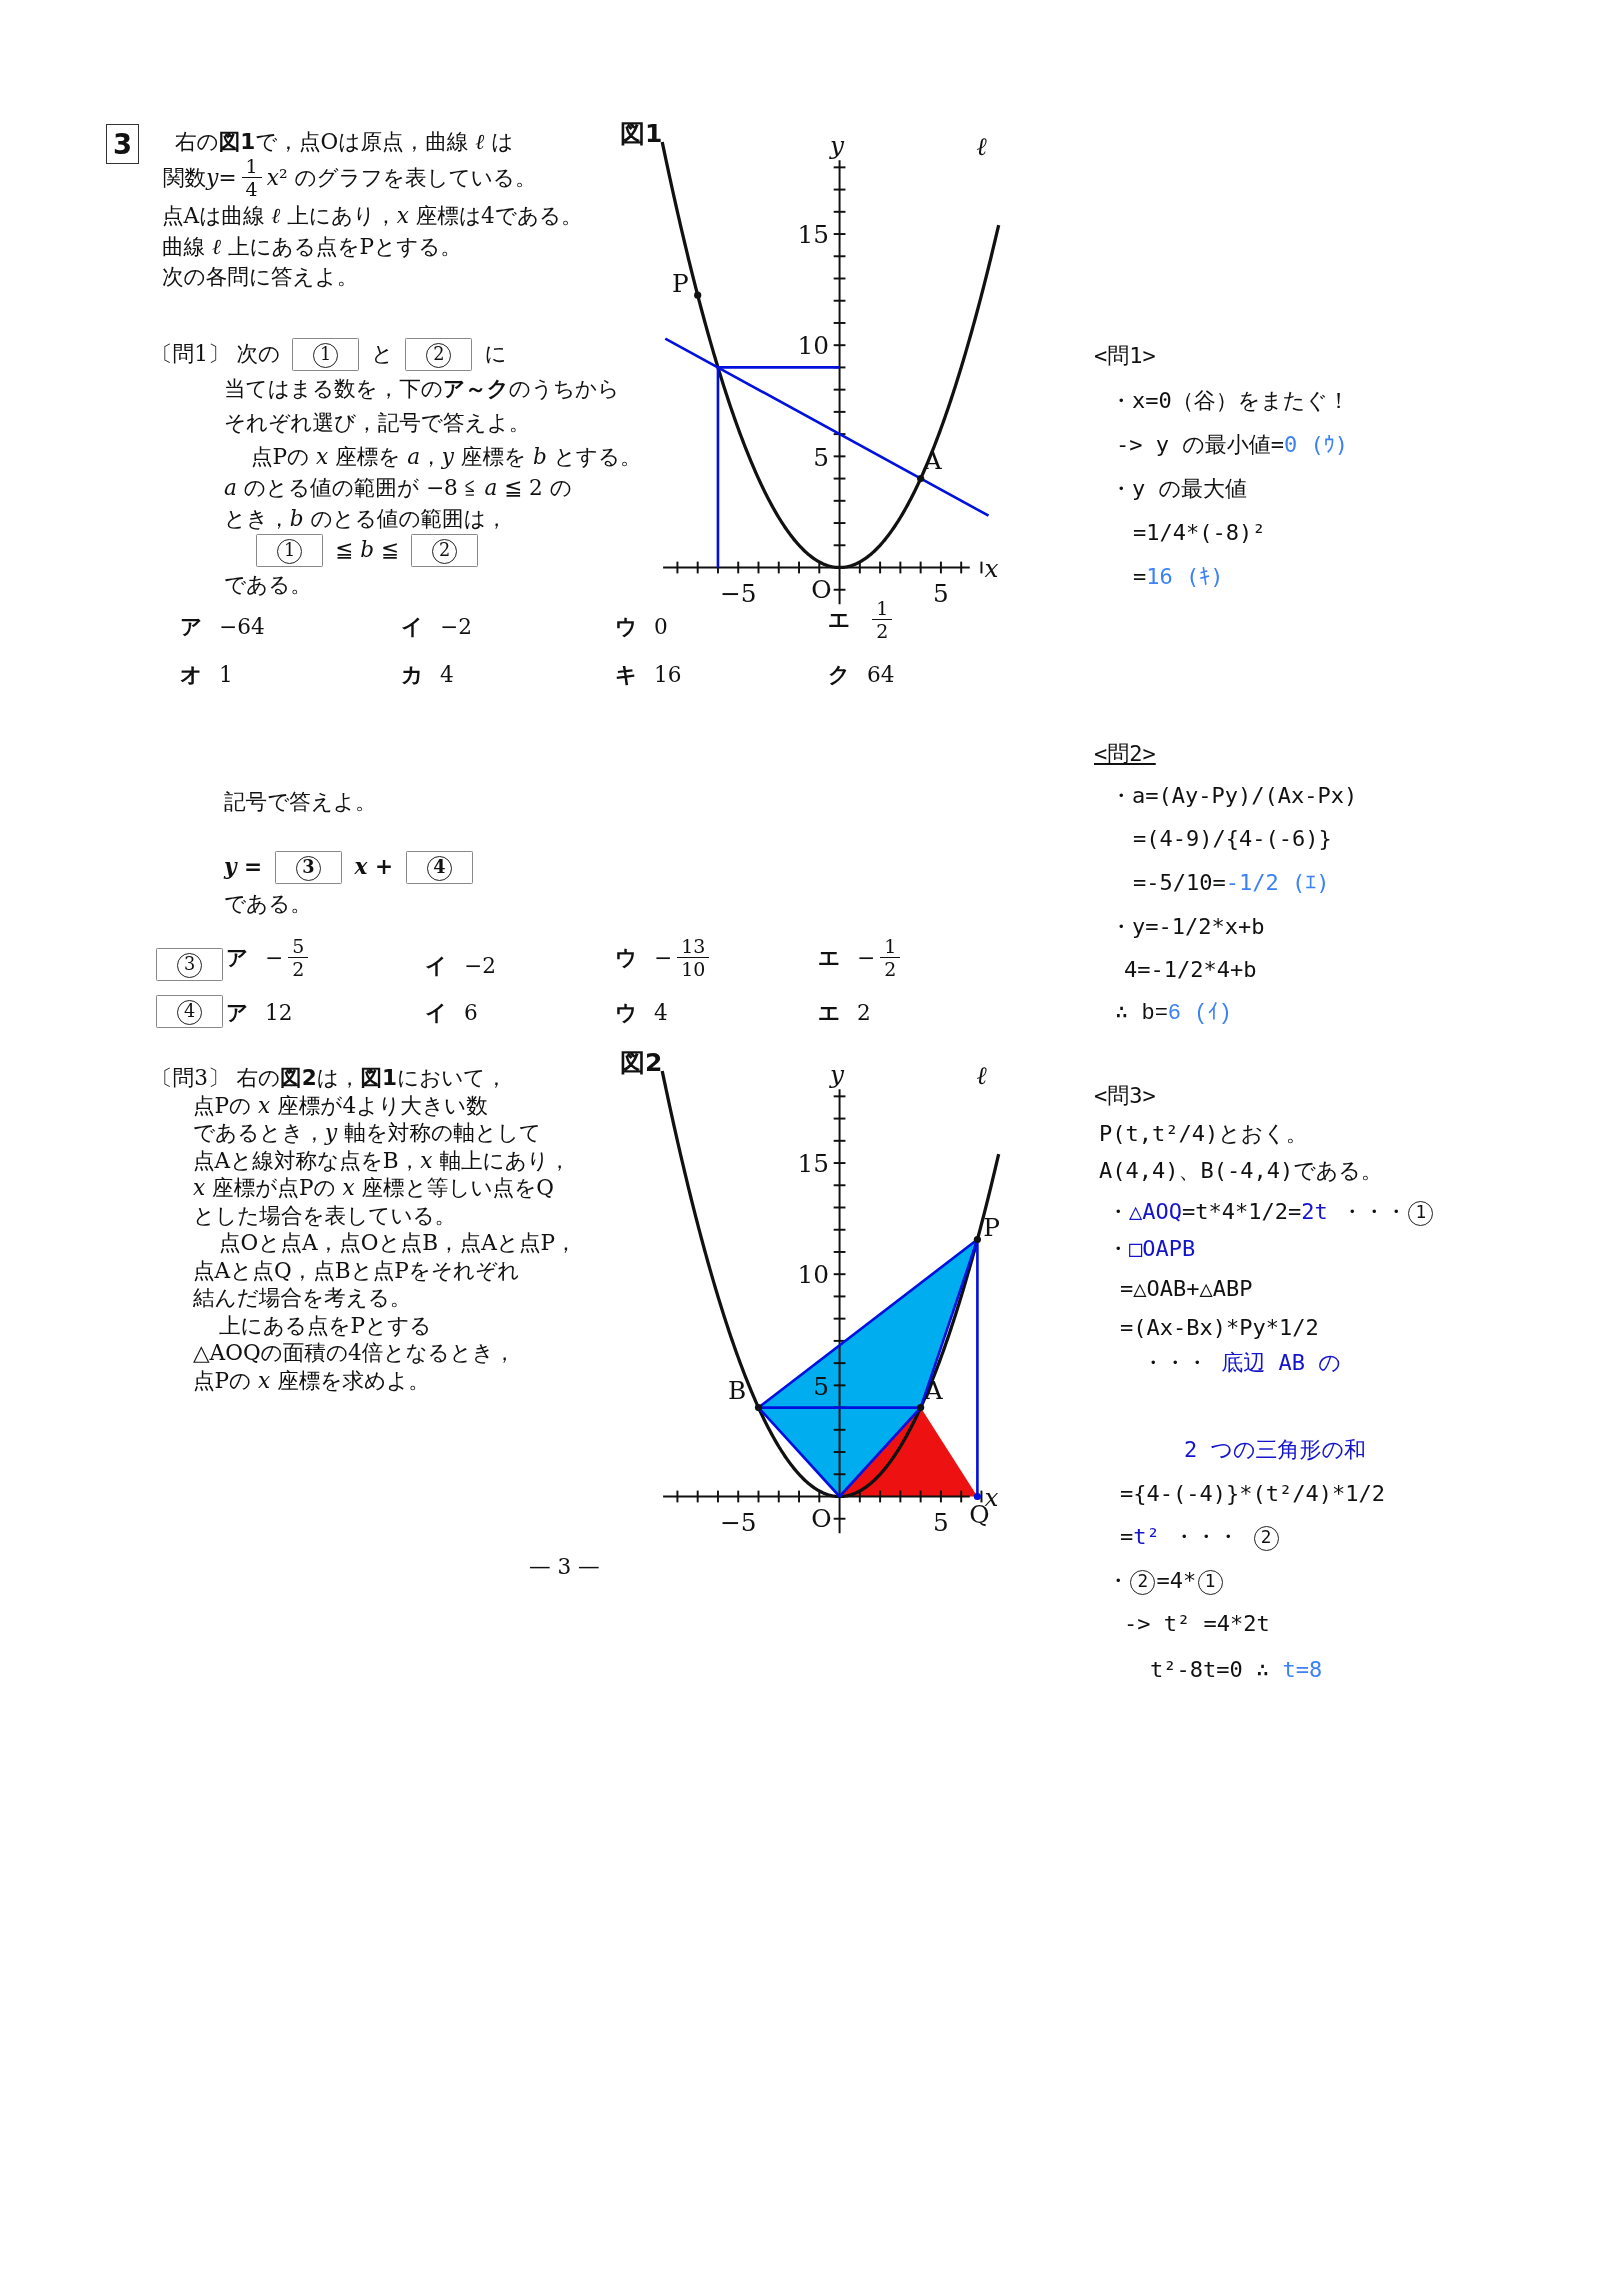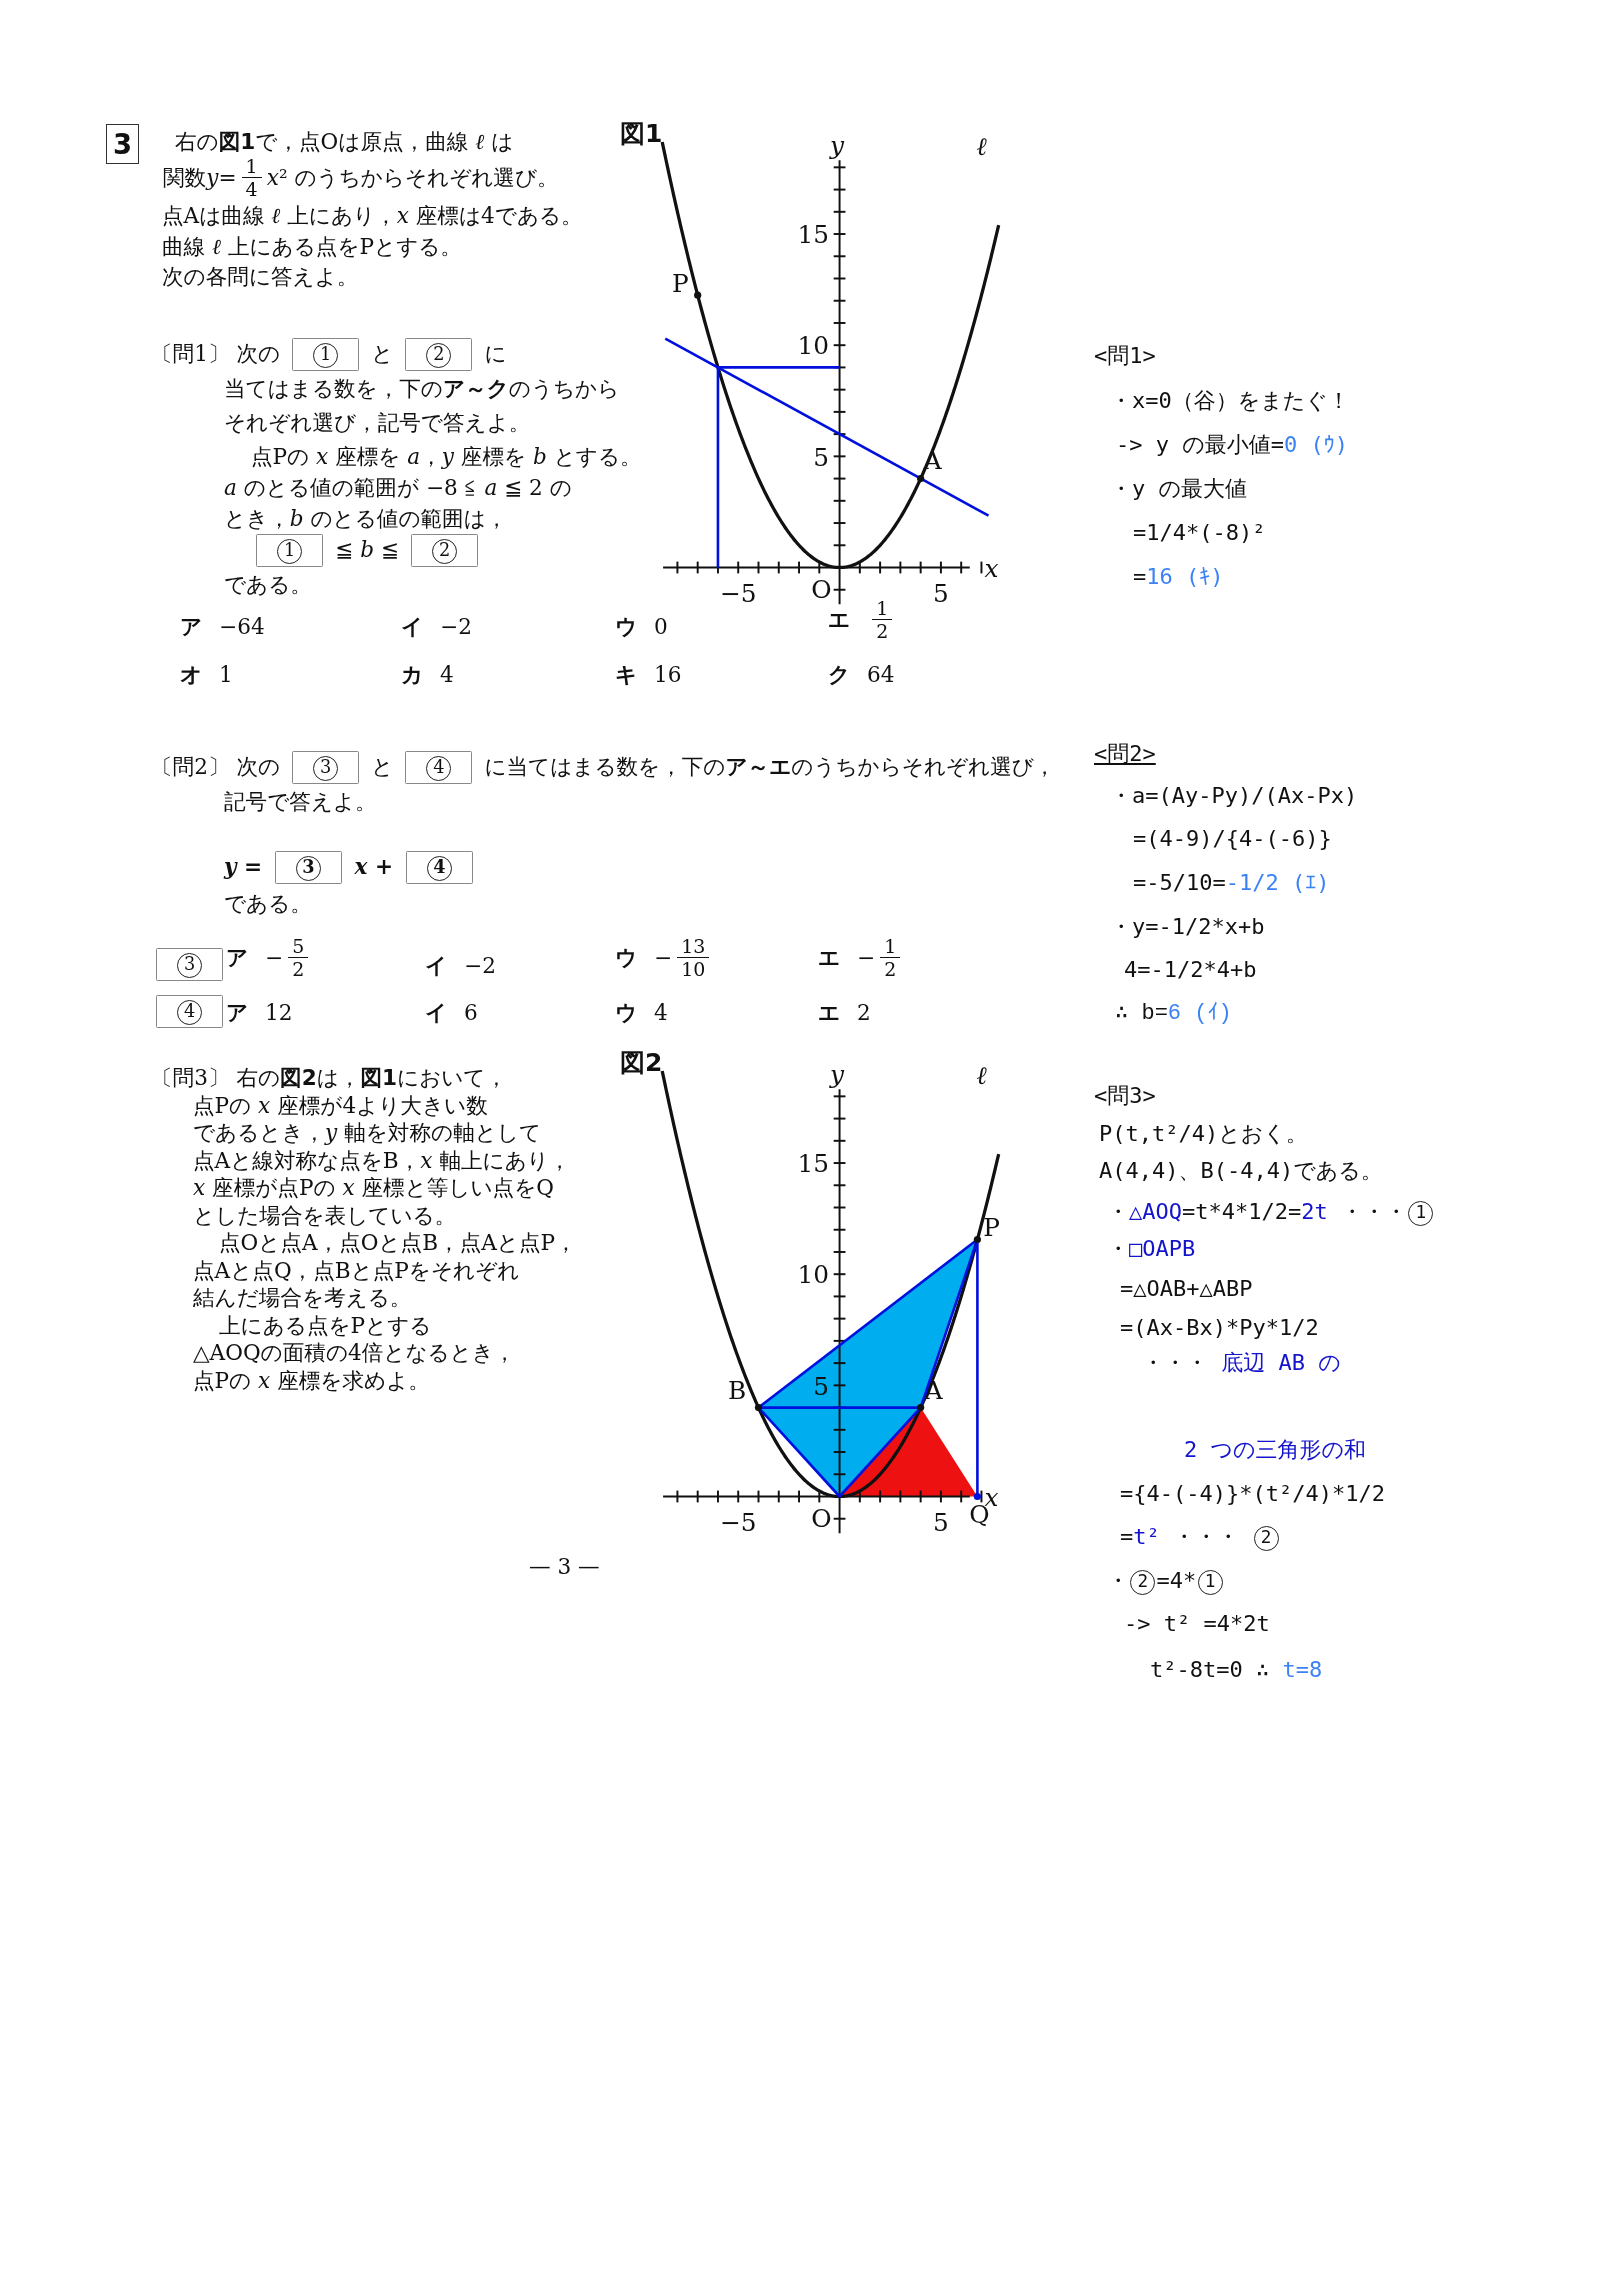--- a/index.html
+++ b/index.html
@@ -38,21 +38,21 @@
     <div class="line" style="left: 175px; top: 129px;"><span>右の</span><span class="gs">図1</span><span>で，点Oは原点，曲線 </span><span class="it">ℓ</span><span> は</span></div>
     <div class="line fx" style="left: 147px; top: 157px; margin-left: 16px;">
       <span>関数 </span>
       <span class="it">y</span>
       <span> = </span>
       <span class="frac">
         <span class="fn">1</span>
         <span class="fd">4</span>
       </span>
       <span class="it">x</span>
-      <span>² のうちからそれぞれ選び。</span>
+      <span>² のグラフを表している。</span>
     </div>
     <div class="line" style="left: 162px; top: 203px;"><span>点Aは曲線 </span><span class="it">ℓ</span><span> 上にあり，</span><span class="it">x</span><span> 座標は4である。</span></div>
     <div class="line" style="left: 162px; top: 234px;"><span>曲線 </span><span class="it">ℓ</span><span> 上にある点をPとする。</span></div>
     <div class="line" style="left: 162px; top: 264px;"><span>次の各問に答えよ。</span></div>
   </div>
 <div class="layer">
     <div class="line" style="left: 151px; top: 338px;"><span>〔問1〕 次の </span><span class="blank"><span class="circ">1</span></span><span> と </span><span class="blank"><span class="circ">2</span></span><span> に</span></div>
     <div class="line" style="left: 224px; top: 376px;"><span>当てはまる数を，下の</span><span class="gs">ア～ク</span><span>のうちから</span></div>
     <div class="line" style="left: 224px; top: 410px;"><span>それぞれ選び，記号で答えよ。</span></div>
     <div class="line" style="left: 251px; top: 444px;"><span>点Pの </span><span class="it">x</span><span> 座標を </span><span class="it">a</span><span>，</span><span class="it">y</span><span> 座標を </span><span class="it">b</span><span> とする。</span></div>
@@ -92,21 +92,20 @@
     <div class="line fx" style="left: 615px; top: 662px;">
       <span class="cl">キ</span>
       <span>16</span>
     </div>
     <div class="line fx" style="left: 828px; top: 662px;">
       <span class="cl">ク</span>
       <span>64</span>
     </div>
   </div>
 <div class="layer">
-    <div class="line" style="left: 151px; top: 751px;"><span>〔問2〕 次の </span><span class="blank"><span class="circ">3</span></span><span> と </span><span class="blank"><span class="circ">4</span></span><span> に当てはまる数を，下の</span><span class="gs">ア～エ</span><span>のうちからそれぞれ選び，</span></div>
     <div class="line" style="left: 224px; top: 789px;"><span>記号で答えよ。</span></div>
     <div class="line" style="left: 224px; top: 851px; font-weight: bold;"><span class="it">y</span><span> = </span><span class="blank"><span class="circ">3</span></span><span> </span><span class="it">x</span><span> + </span><span class="blank"><span class="circ">4</span></span></div>
     <div class="line" style="left: 224px; top: 891px;"><span>である。</span></div>
   </div>
 <div class="layer">
     <div class="line" style="left: 151px; top: 948px;"><span class="blank"><span class="circ">3</span></span></div>
     <div class="line fx" style="left: 226px; top: 937px;">
       <span class="cl">ア</span>
       <span>−</span>
       <span class="frac">

